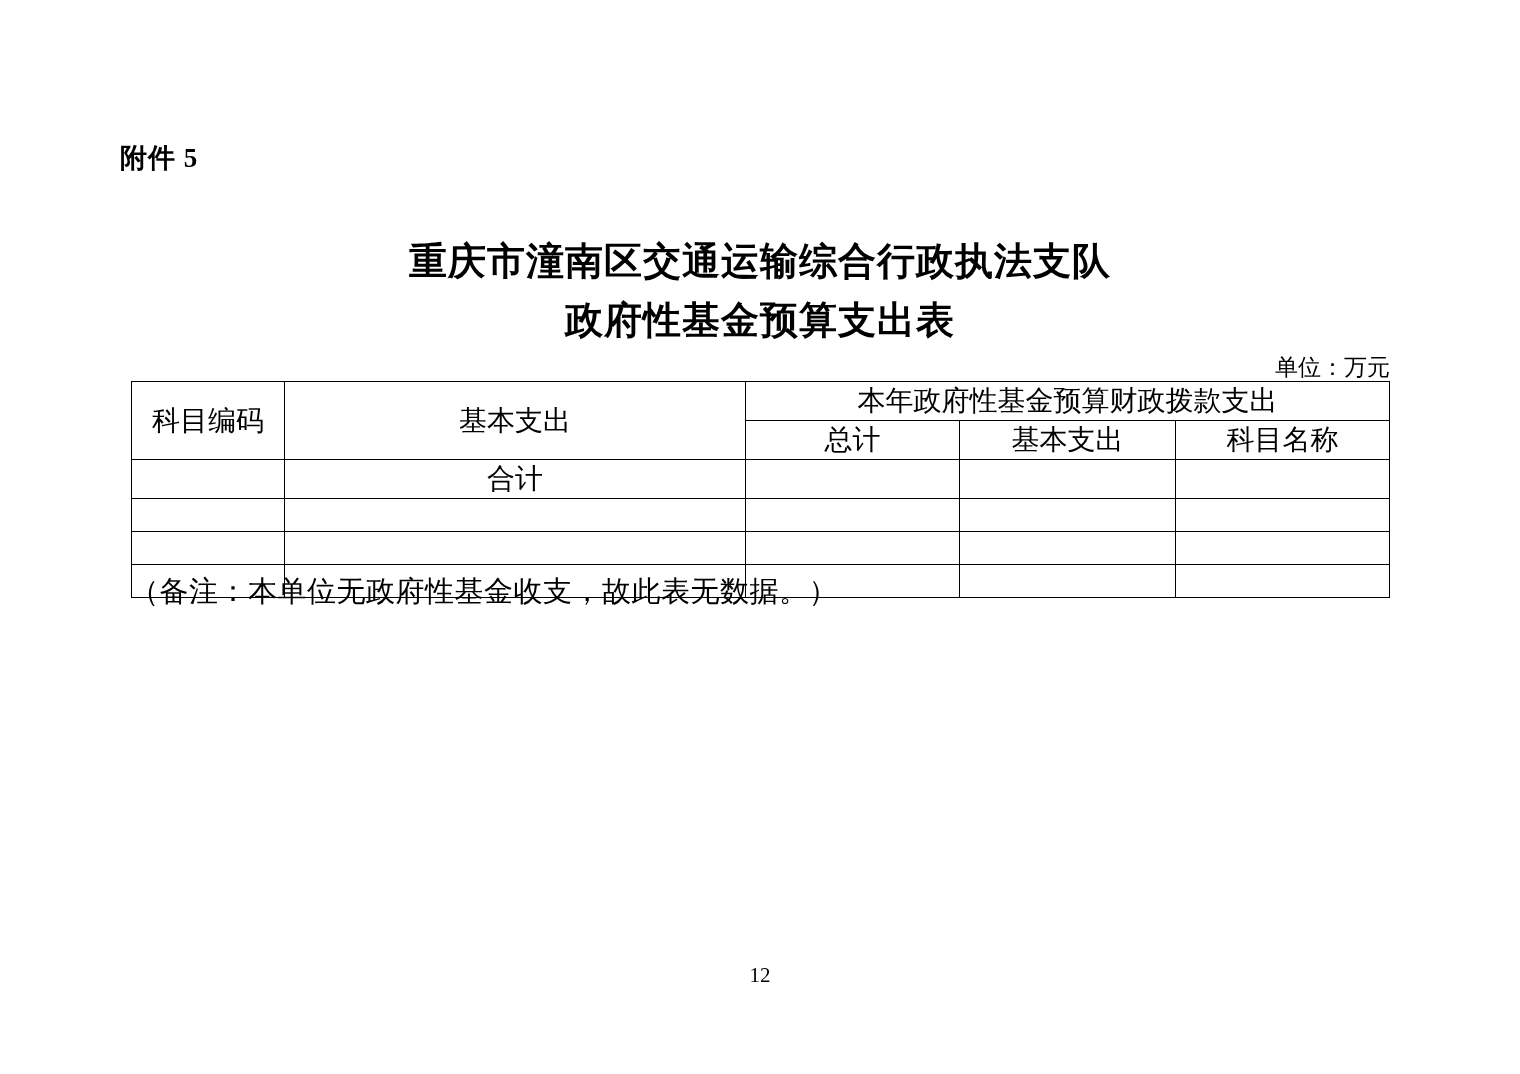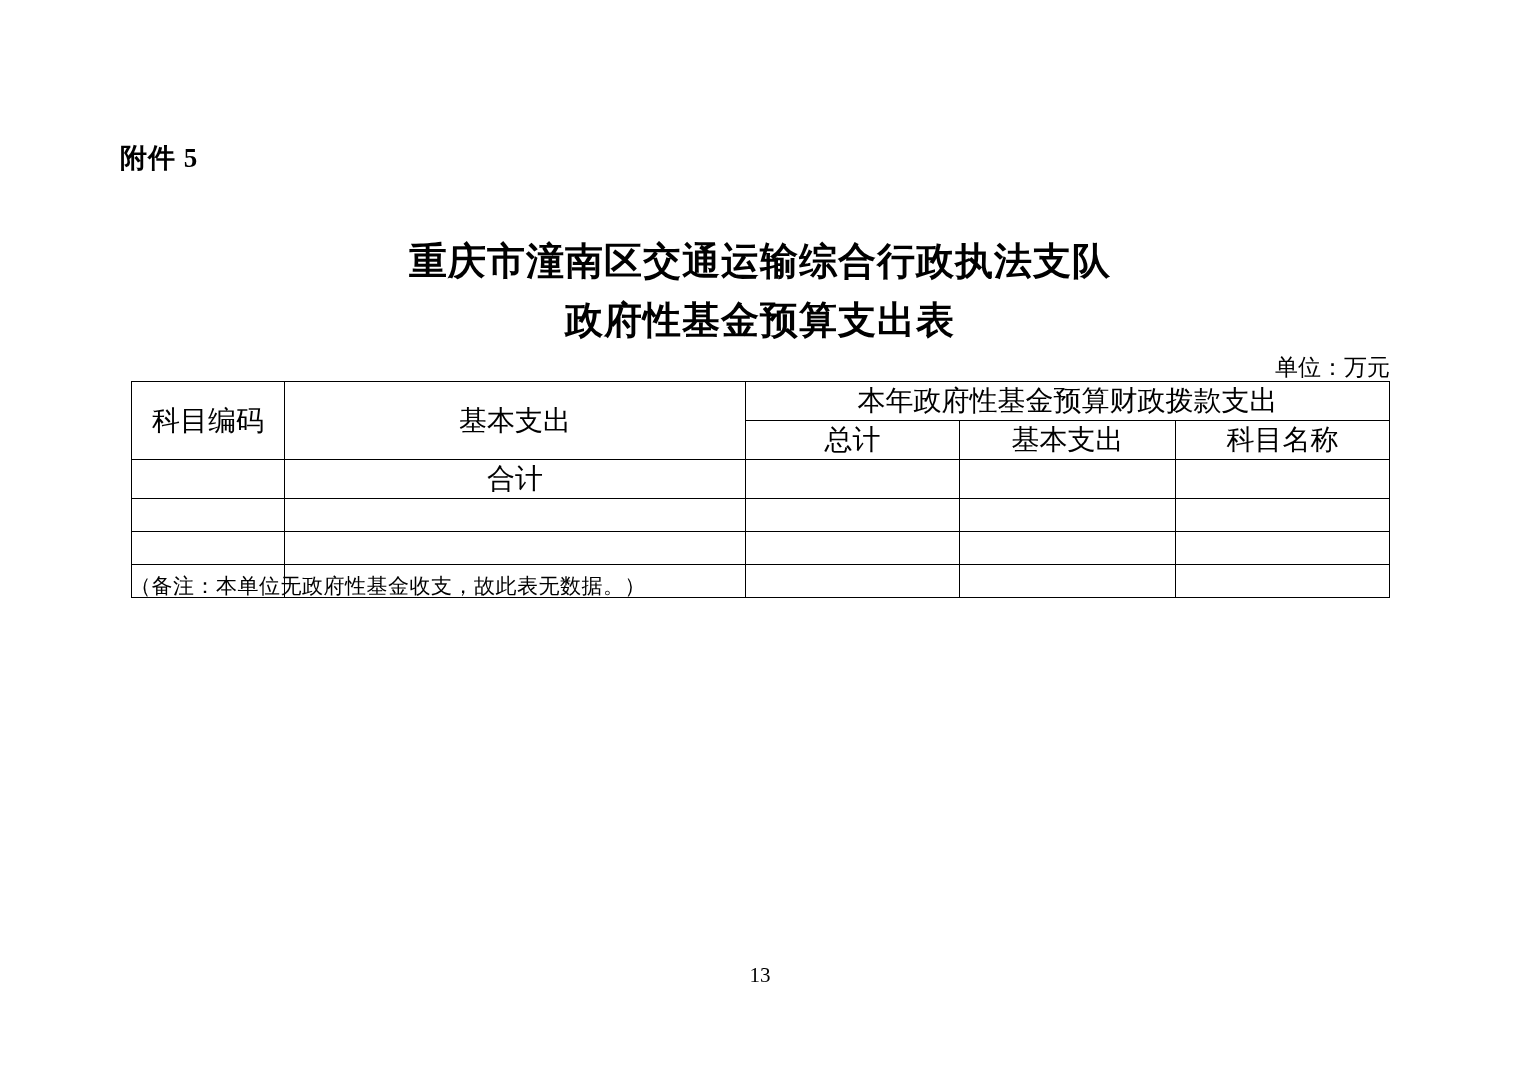--- a/index.html
+++ b/index.html
@@ -74,21 +74,21 @@
   .col-name { width: 461px; }
   .col-total { width: 214px; }
   .col-basic { width: 216px; }
   .col-project { width: 214px; }
   .h-tall { height: 47px; }
   .h-row { height: 32px; margin-top: 34px; }
   .remark {
     position: absolute;
     left: 130px;
     top: 572px;
-    font-size: 21px;
+    font-size: 29px;
     font-family: "Liberation Serif", "DejaVu Serif", serif;
     letter-spacing: 0.5px;
   }
   .page-number {
     position: absolute;
     left: 0;
     top: 963px;
     width: 1520px;
     text-align: center;
     font-size: 21px;
@@ -156,15 +156,15 @@
         <td></td>
         <td></td>
         <td></td>
         <td></td>
       </tr>
     </tbody>
   </table>
 
   <div class="remark">（备注：本单位无政府性基金收支，故此表无数据。）</div>
 
-  <div class="page-number">13</div>
+  <div class="page-number">12</div>
 
 </div>
 
 </body></html>

